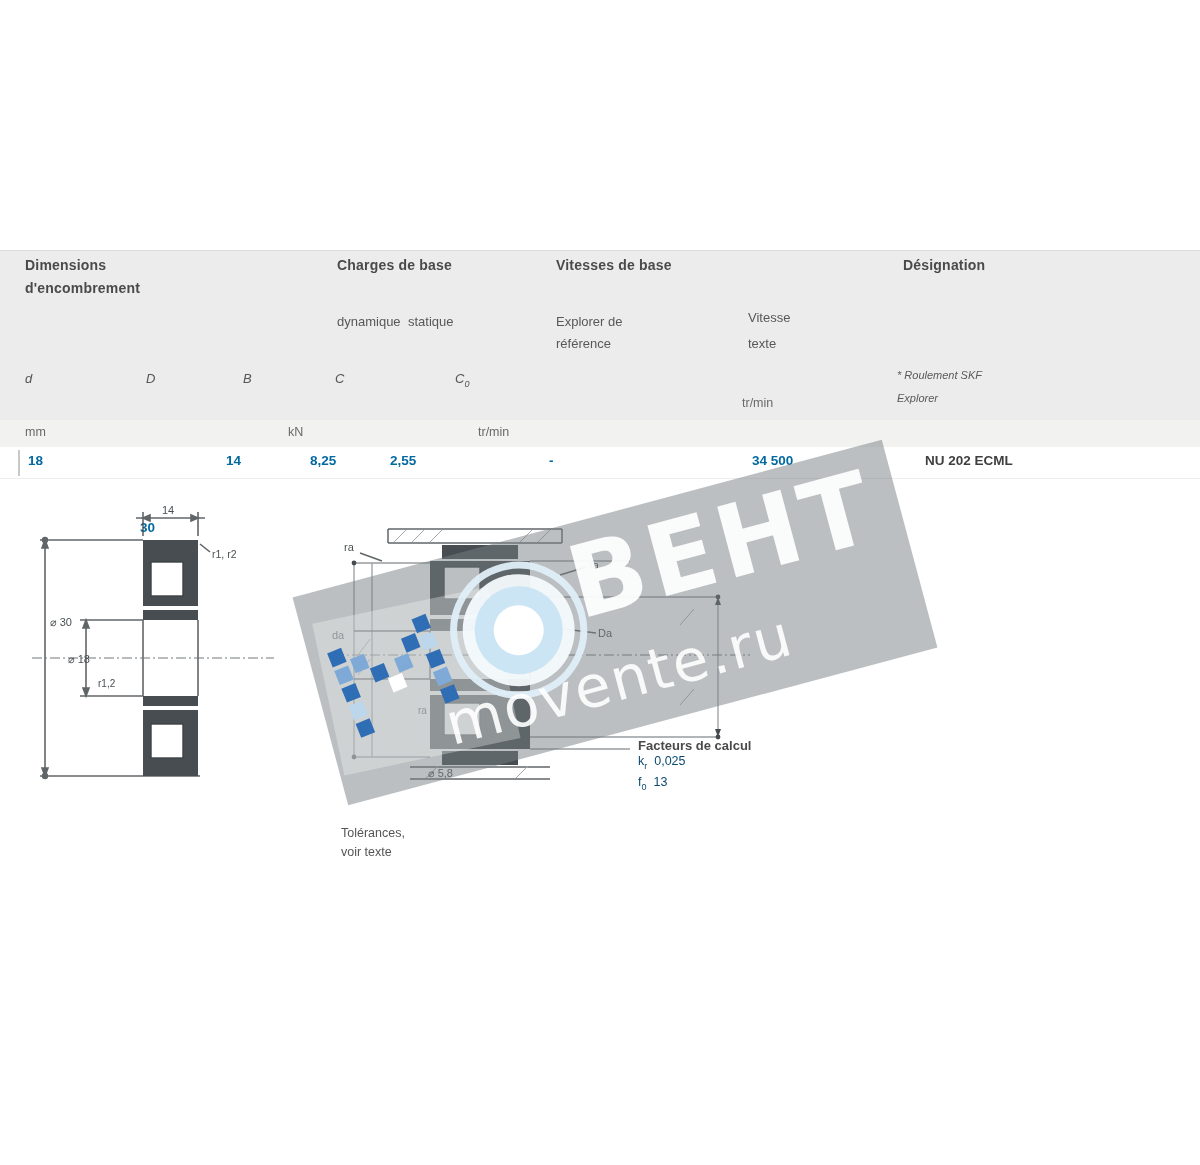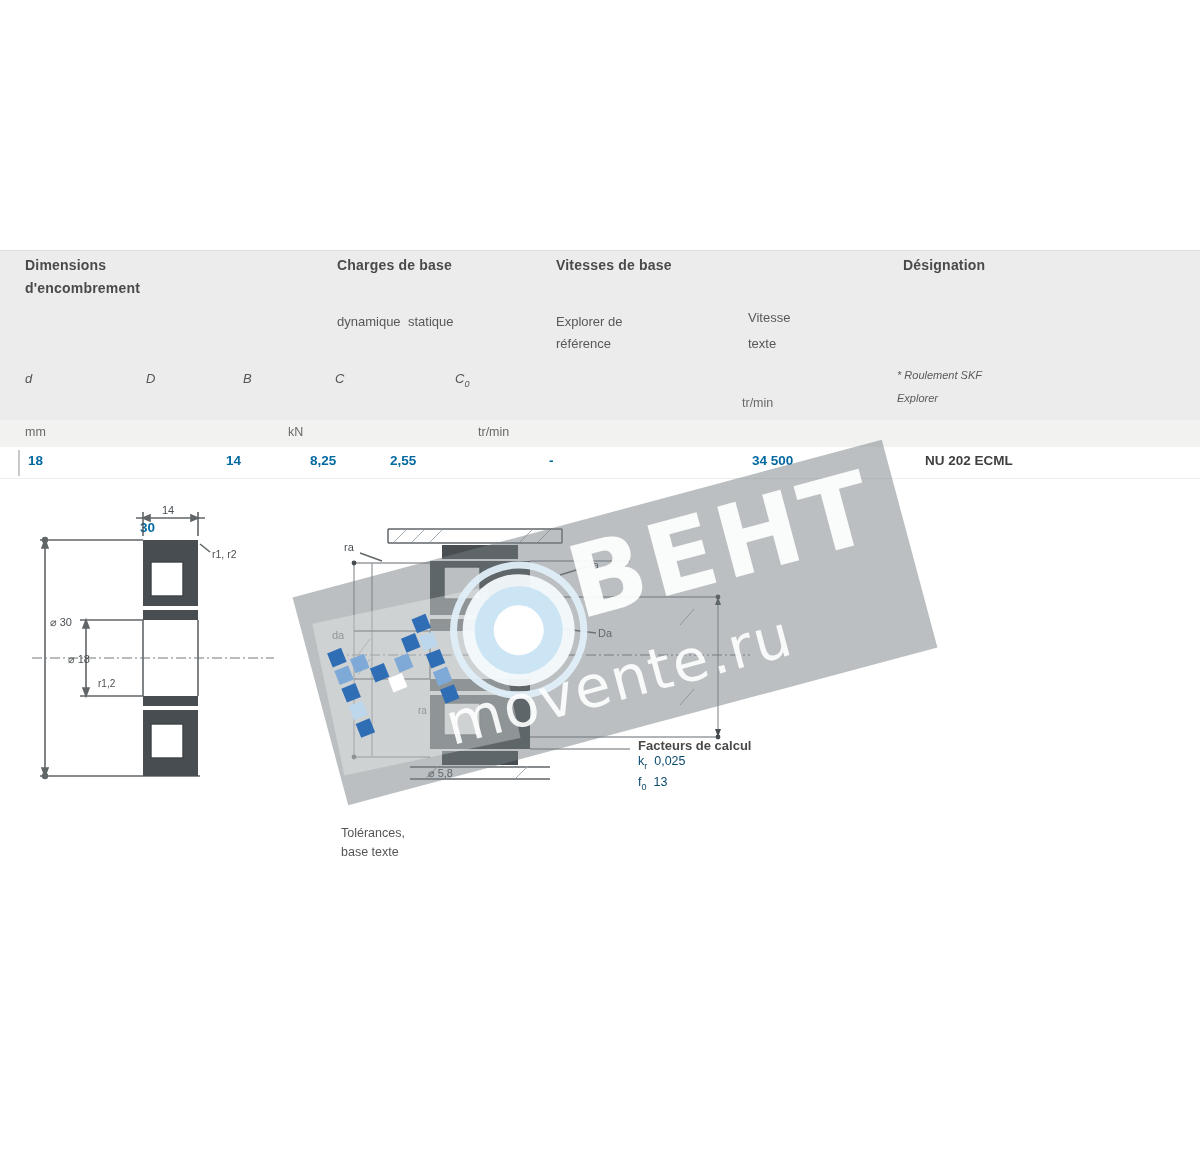--- a/index.html
+++ b/index.html
@@ -227,21 +227,21 @@
       <circle cx="72" cy="72" r="56" fill="#f4fafd" opacity="0.95"></circle>
       <circle cx="72" cy="72" r="44" fill="#c9e4f4" opacity="0.97"></circle>
       <circle cx="72" cy="72" r="25" fill="#ffffff"></circle>
     </svg>
     <div class="wm-brand">ВЕНТ</div>
     <div class="wm-domain">movente.ru</div>
   </div>
 
   <div class="abs fignote z6" style="left:341px;top:824px;">
     <div>Tolérances,</div>
-    <div>base texte</div>
+    <div>voir texte</div>
   </div>
 
   <div class="abs z6" style="left:638px;top:738px;">
     <div class="factors-title">Facteurs de calcul</div>
     <div class="factors-line">
       <span>k</span><sub>r</sub>&nbsp;&nbsp;<span>0,025</span>
     </div>
     <div class="factors-line">
       <span>f</span><sub>0</sub>&nbsp;&nbsp;<span>13</span>
     </div>

